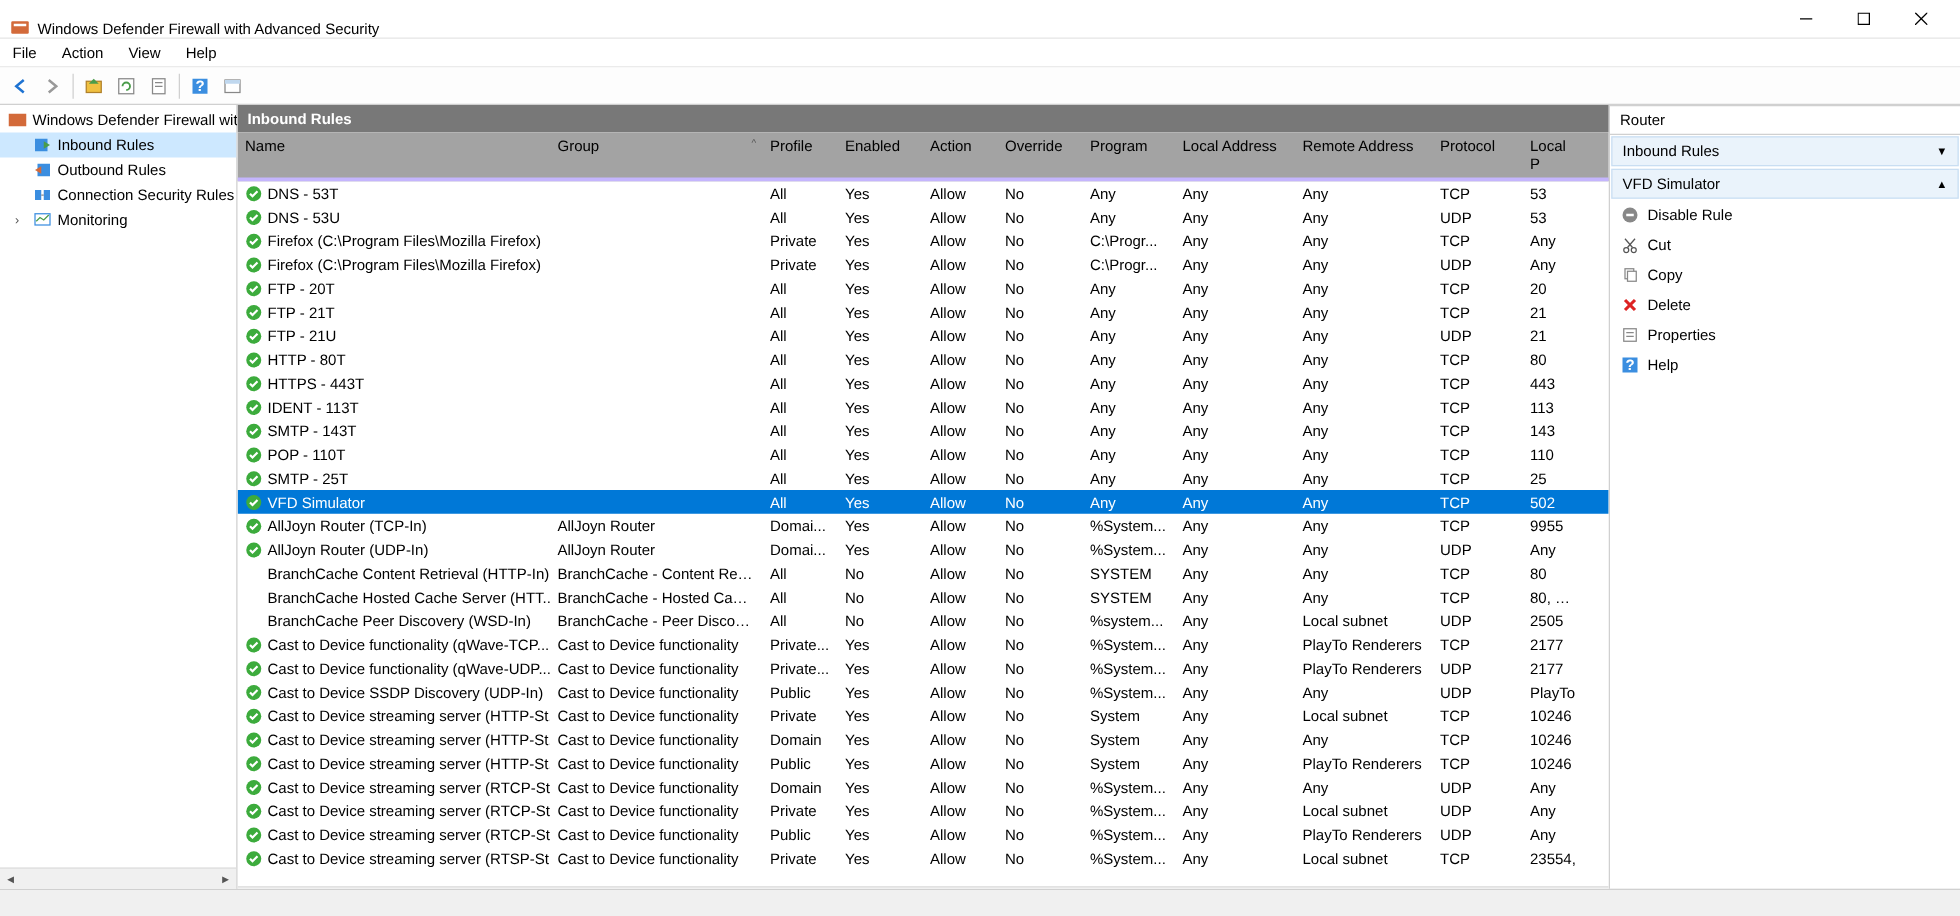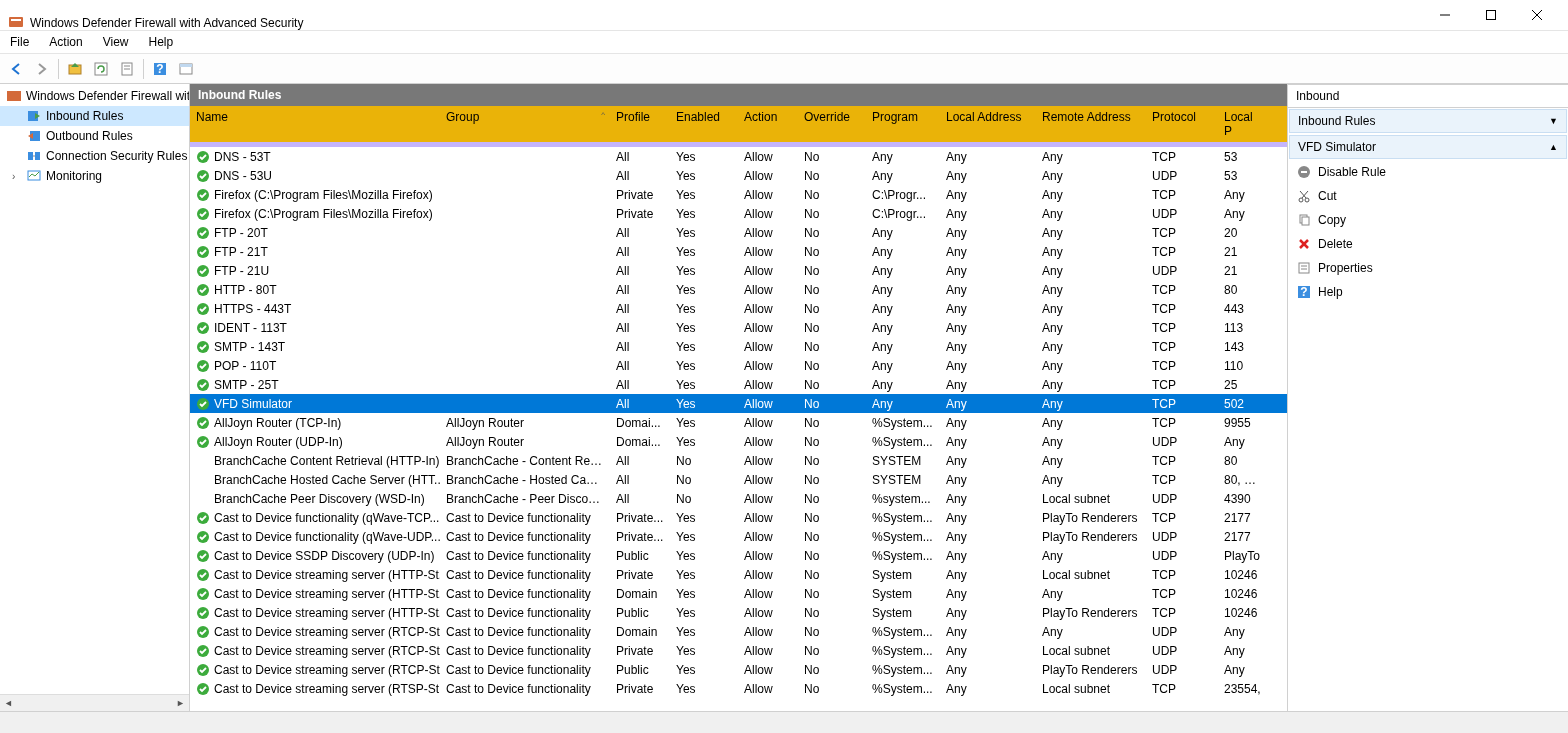--- a/index.html
+++ b/index.html
@@ -22,21 +22,21 @@
 .tree-item .exp { width:10px; display:inline-block; font-size:10px; color:#555;}
 .tree-item.selected { background: #cde8ff; }
 .tree-item.selected span {  }
 .tree-icon { width: 16px; height: 16px; display: inline-flex; align-items: center; justify-content: center; }
 .tree-hscroll { height:17px; background:#f0f0f0; display:flex; align-items:center; justify-content:space-between; border-top:1px solid #ddd;}
 .tree-hscroll .arrow{ width:17px; height:17px; display:flex; align-items:center; justify-content:center; font-size:9px; color:#555;}
 
 .center-pane { flex: 1; display: flex; flex-direction: column; border-right: 1px solid #d0d0d0; overflow:hidden;}
 .pane-header { background: #787878; color: #fff; padding: 4px 8px; font-weight: 600; }
 .grid { flex: 1; overflow: hidden; position:relative; }
-.grid-header { display: flex; background: #eab308; border-bottom: 5px solid #c4b5fd; padding-right:14px;}
+.grid-header { display: flex; background: #a3a3a3; border-bottom: 3px solid #c4b5fd; padding-right:14px;}
 .grid-header .col { padding: 4px 6px; border-right: 1px solid transparent; position:relative;}
 .col.sort::after{ content:"^"; position:absolute; right:4px; top:4px; font-size:8px; color:#555;}
 .grid-body { overflow-y: auto; overflow-x: auto; height: calc(100% - 24px - 17px); }
 .row { display: flex; padding-left: 0; height: 19px; align-items:center; }
 .row.selected { background: #0078d7; color: #fff; }
 .row .cell { padding: 1px 6px; white-space: nowrap; overflow: hidden; text-overflow: ellipsis; }
 .row .cell.first { display:flex; align-items:center; gap:4px; }
 .rule-icon { width: 14px; height: 14px; flex-shrink:0; }
 .grid-hscroll { height:17px; background:#f0f0f0; display:flex; align-items:center; border-top:1px solid #ddd;}
 .grid-hscroll .arrow{ width:17px; height:17px; display:flex; align-items:center; justify-content:center; font-size:9px; color:#555;}
@@ -605,21 +605,21 @@
             </div>
             <div class="cell c-group">BranchCache - Peer Discove...</div>
             <div class="cell c-profile">All</div>
             <div class="cell c-enabled">No</div>
             <div class="cell c-action">Allow</div>
             <div class="cell c-override">No</div>
             <div class="cell c-program">%system...</div>
             <div class="cell c-local">Any</div>
             <div class="cell c-remote">Local subnet</div>
             <div class="cell c-protocol">UDP</div>
-            <div class="cell c-port">4390</div>
+            <div class="cell c-port">2505</div>
           </div>
           <div class="row">
             <div class="cell first c-name">
               <span class="rule-icon">
                 <svg width="14" height="14">
                   <circle cx="7" cy="7" r="6" fill="#3cab3c"></circle>
                   <path d="M4 7 L6 9 L10 5" fill="none" stroke="#fff" stroke-width="1.8"></path>
                 </svg>
               </span>
               <span>Cast to Device functionality (qWave-TCP...</span>
@@ -827,21 +827,21 @@
         </div>
       <div class="grid-hscroll">
         <span class="arrow">◄</span>
         <div class="thumb-track"></div>
         <span class="arrow">►</span>
       </div>
     </div>
   </div>
 
   <div class="actions-pane">
-    <div class="actions-title">Inbound</div>
+    <div class="actions-title">Router</div>
     <div class="action-header">
       <span>Inbound Rules</span>
       <span class="tri">▼</span>
     </div>
     <div class="action-header">
       <span>VFD Simulator</span>
       <span class="tri">▲</span>
     </div>
     <div class="action-group" id="action-items">
         <div class="action-item">

